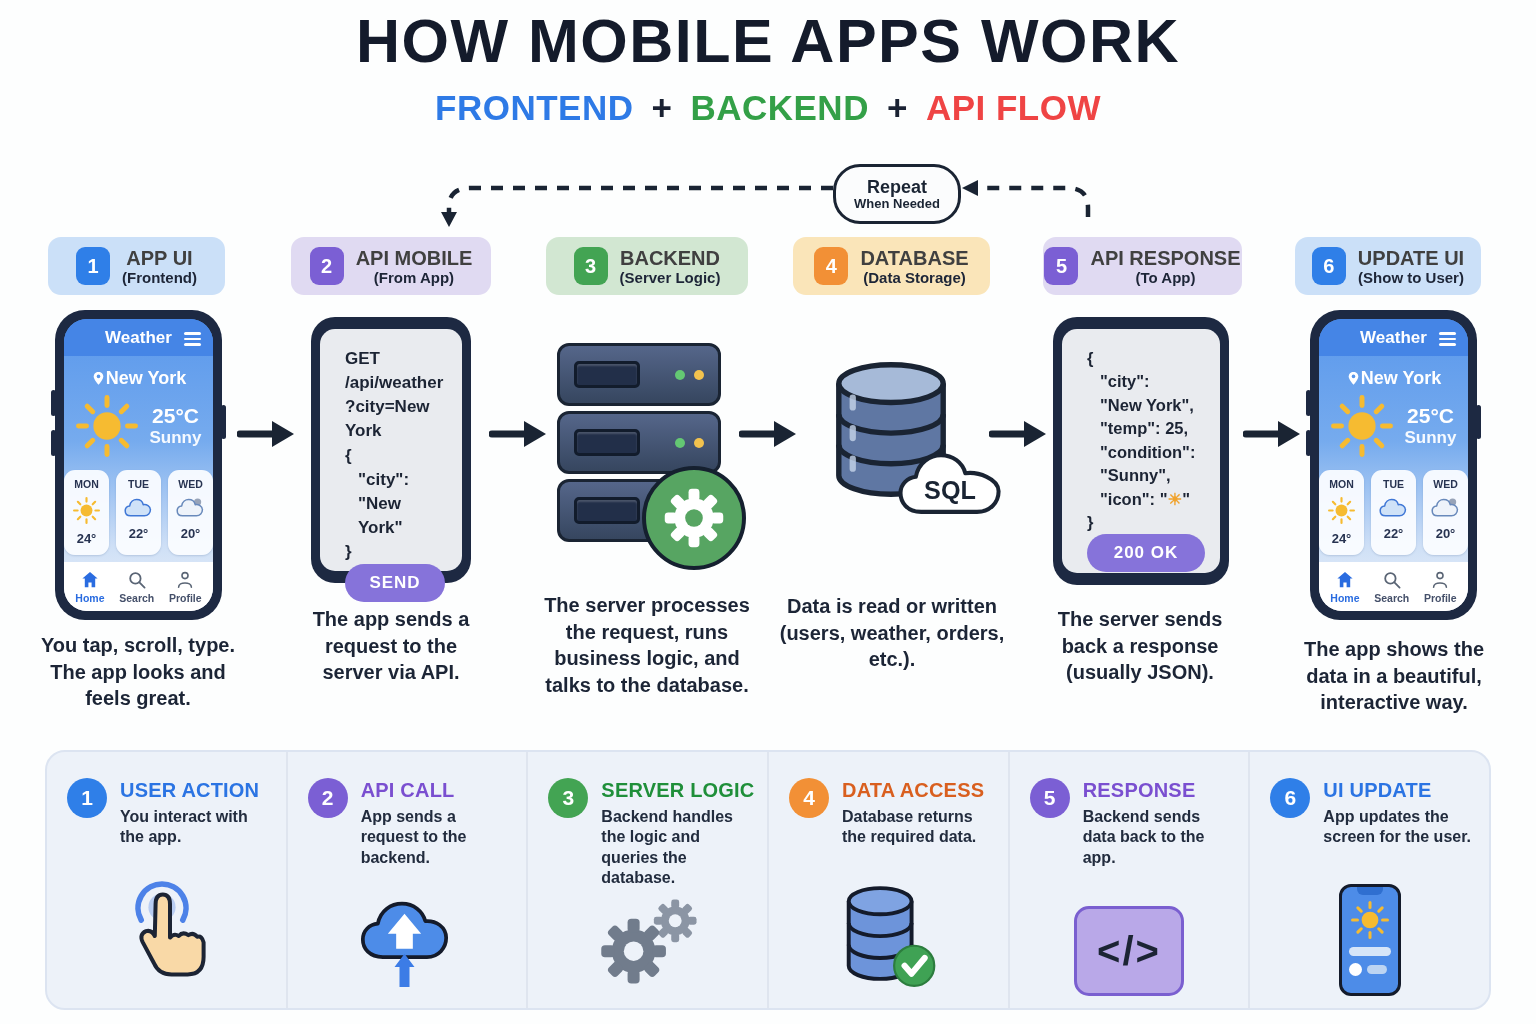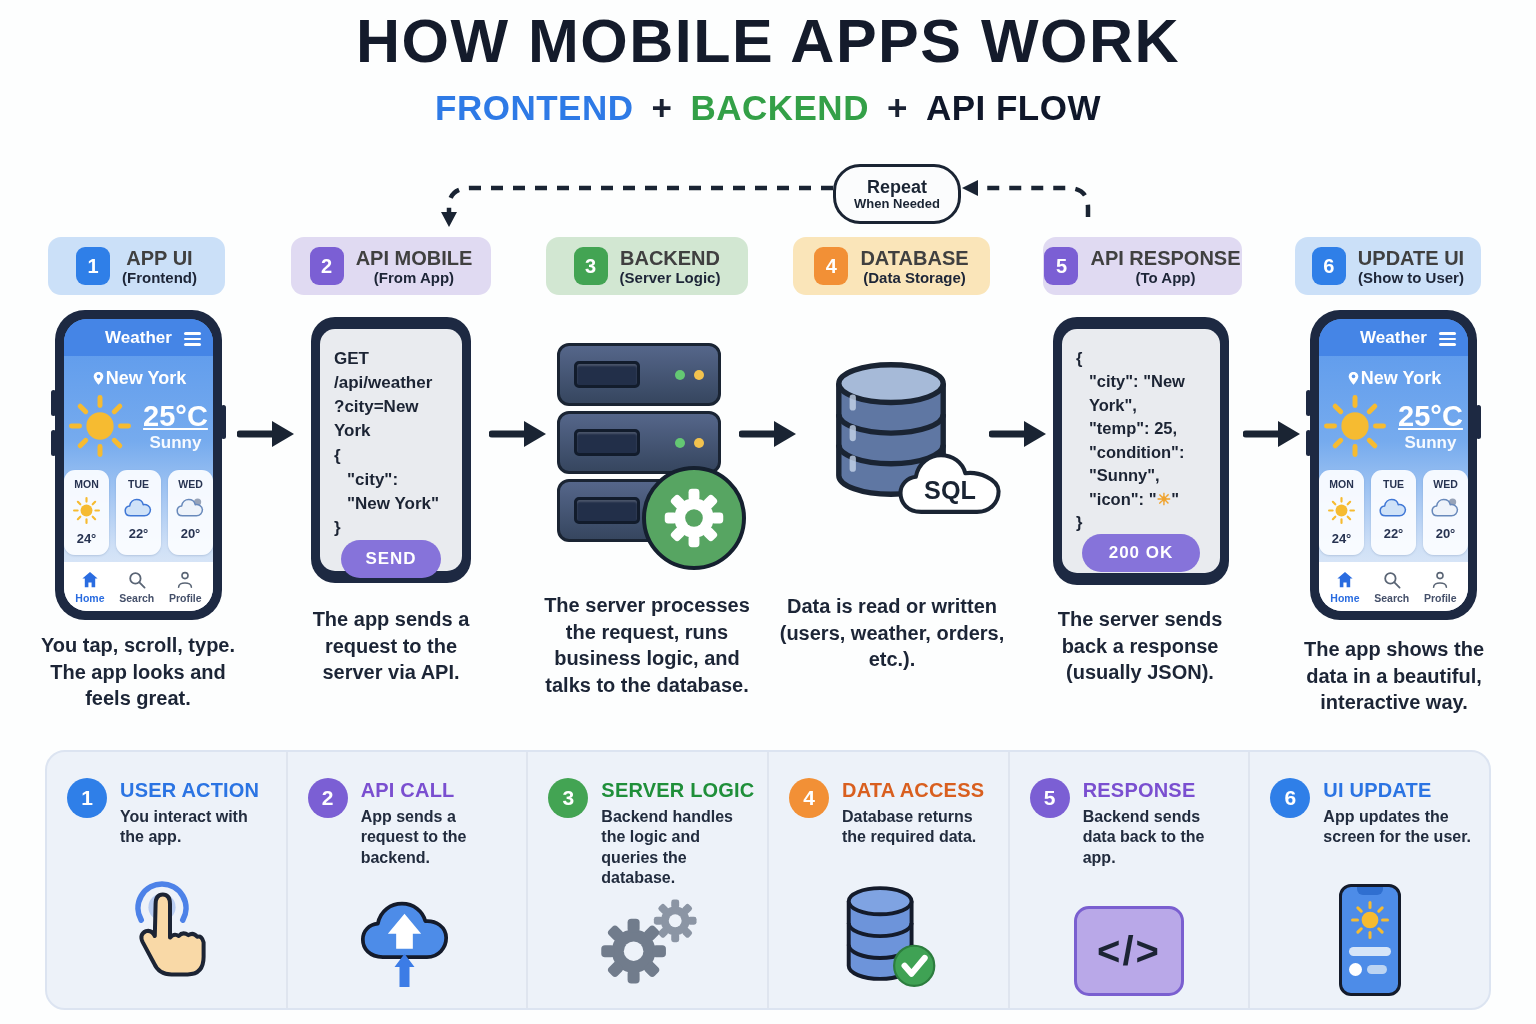--- a/index.html
+++ b/index.html
@@ -5,21 +5,21 @@
   html,body{margin:0;padding:0;background:#fff;}
   .canvas{position:relative;width:1536px;height:1024px;background:#fdfefe;overflow:hidden;
     font-family:"Liberation Sans",sans-serif;color:#1a2433;}
 
   
   .title{position:absolute;top:6px;left:0;right:0;text-align:center;
     font-size:61px;font-weight:800;letter-spacing:1.5px;color:#141b2b;}
   .subtitle{position:absolute;top:88px;left:0;right:0;text-align:center;
     font-size:35px;font-weight:800;letter-spacing:.5px;}
   .subtitle span{margin:0 9px;}
-  .c-blue{color:#2e7ae6}.c-dark{color:#1a2233}.c-green{color:#33a047}.c-purple{color:#0f172a}
+  .c-blue{color:#2e7ae6}.c-dark{color:#1a2233}.c-green{color:#33a047}.c-purple{color:#ef4444}
 
   
   .loop-svg{position:absolute;left:0;top:155px;width:1536px;height:92px;}
   .repeat-bubble{position:absolute;left:833px;top:164px;width:122px;height:54px;background:#fbfcfd;
     border:3px solid #1a2433;border-radius:27px;display:flex;flex-direction:column;align-items:center;
     justify-content:center;line-height:1.05;z-index:2;}
   .repeat-bubble .l1{font-size:18px;font-weight:800;}
   .repeat-bubble .l2{font-size:13px;font-weight:700;}
 
   
@@ -41,36 +41,36 @@
   .wscreen{width:100%;height:100%;border-radius:23px;overflow:hidden;display:flex;flex-direction:column;
     background:linear-gradient(180deg,#5a98ec 0%,#76abee 42%,#cfe0f6 78%,#ecf2fa 100%);}
   .whead{height:37px;background:#4585e6;display:flex;align-items:center;justify-content:center;position:relative;flex:none;}
   .wtitle{color:#fff;font-size:17px;font-weight:700;}
   .burger{position:absolute;right:12px;top:13px;width:17px;}
   .burger i{display:block;height:2.6px;background:#fff;border-radius:2px;margin-bottom:3px;}
   .wloc{display:flex;justify-content:center;align-items:center;margin-top:12px;color:#fff;
     font-size:18px;font-weight:700;}
   .wmain{display:flex;align-items:center;justify-content:center;gap:12px;margin-top:6px;}
   .wtempblk{display:flex;flex-direction:column;align-items:center;}
-  .wtemp{font-size:29px;font-weight:800;color:#fff;text-decoration:underline;}
+  .wtemp{font-size:21px;font-weight:800;color:#fff;}
   .wcond{font-size:17px;font-weight:600;color:#f6faff;}
   .wcast{display:flex;justify-content:center;gap:7px;margin-top:13px;}
   .wcard{width:45px;background:rgba(250,252,255,.95);border-radius:11px;padding:8px 2px 9px;display:flex;
     flex-direction:column;align-items:center;gap:7px;box-shadow:0 1px 2px rgba(40,70,120,.18);}
   .wday{font-size:10.5px;font-weight:800;color:#273351;}
   .wct{font-size:13px;font-weight:700;color:#273351;}
   .wnav{margin-top:auto;background:#fff;height:49px;display:flex;align-items:center;
     justify-content:space-around;padding:0 4px;flex:none;}
   .nitem{display:flex;flex-direction:column;align-items:center;gap:2px;font-size:10.5px;font-weight:700;color:#45506a;}
   .nitem.active{color:#2a6ce0;}
 
   
   .cphone{position:absolute;background:#1d2942;border-radius:24px;padding:12px 9px;box-sizing:border-box;}
   .cscreen{background:#e9ebef;border-radius:15px;height:100%;box-sizing:border-box;
-    padding:18px 14px 12px;display:flex;flex-direction:column;}
+    padding:18px 25px 12px;display:flex;flex-direction:column;}
   .rline{font-size:17px;font-weight:700;color:#1c2434;line-height:1.42;}
   .rs .rline{font-size:16.5px;}
   .ind{padding-left:13px;}
   .rgap{height:13px;}
   .pill{margin:auto auto 4px;background:#8673da;color:#fff;font-size:17px;font-weight:800;
     padding:9px 0;width:100px;text-align:center;border-radius:22px;letter-spacing:1px;align-self:center;}
   .pill.wide{width:118px;}
   .sunchar{color:#f0a32e;}
 
   

